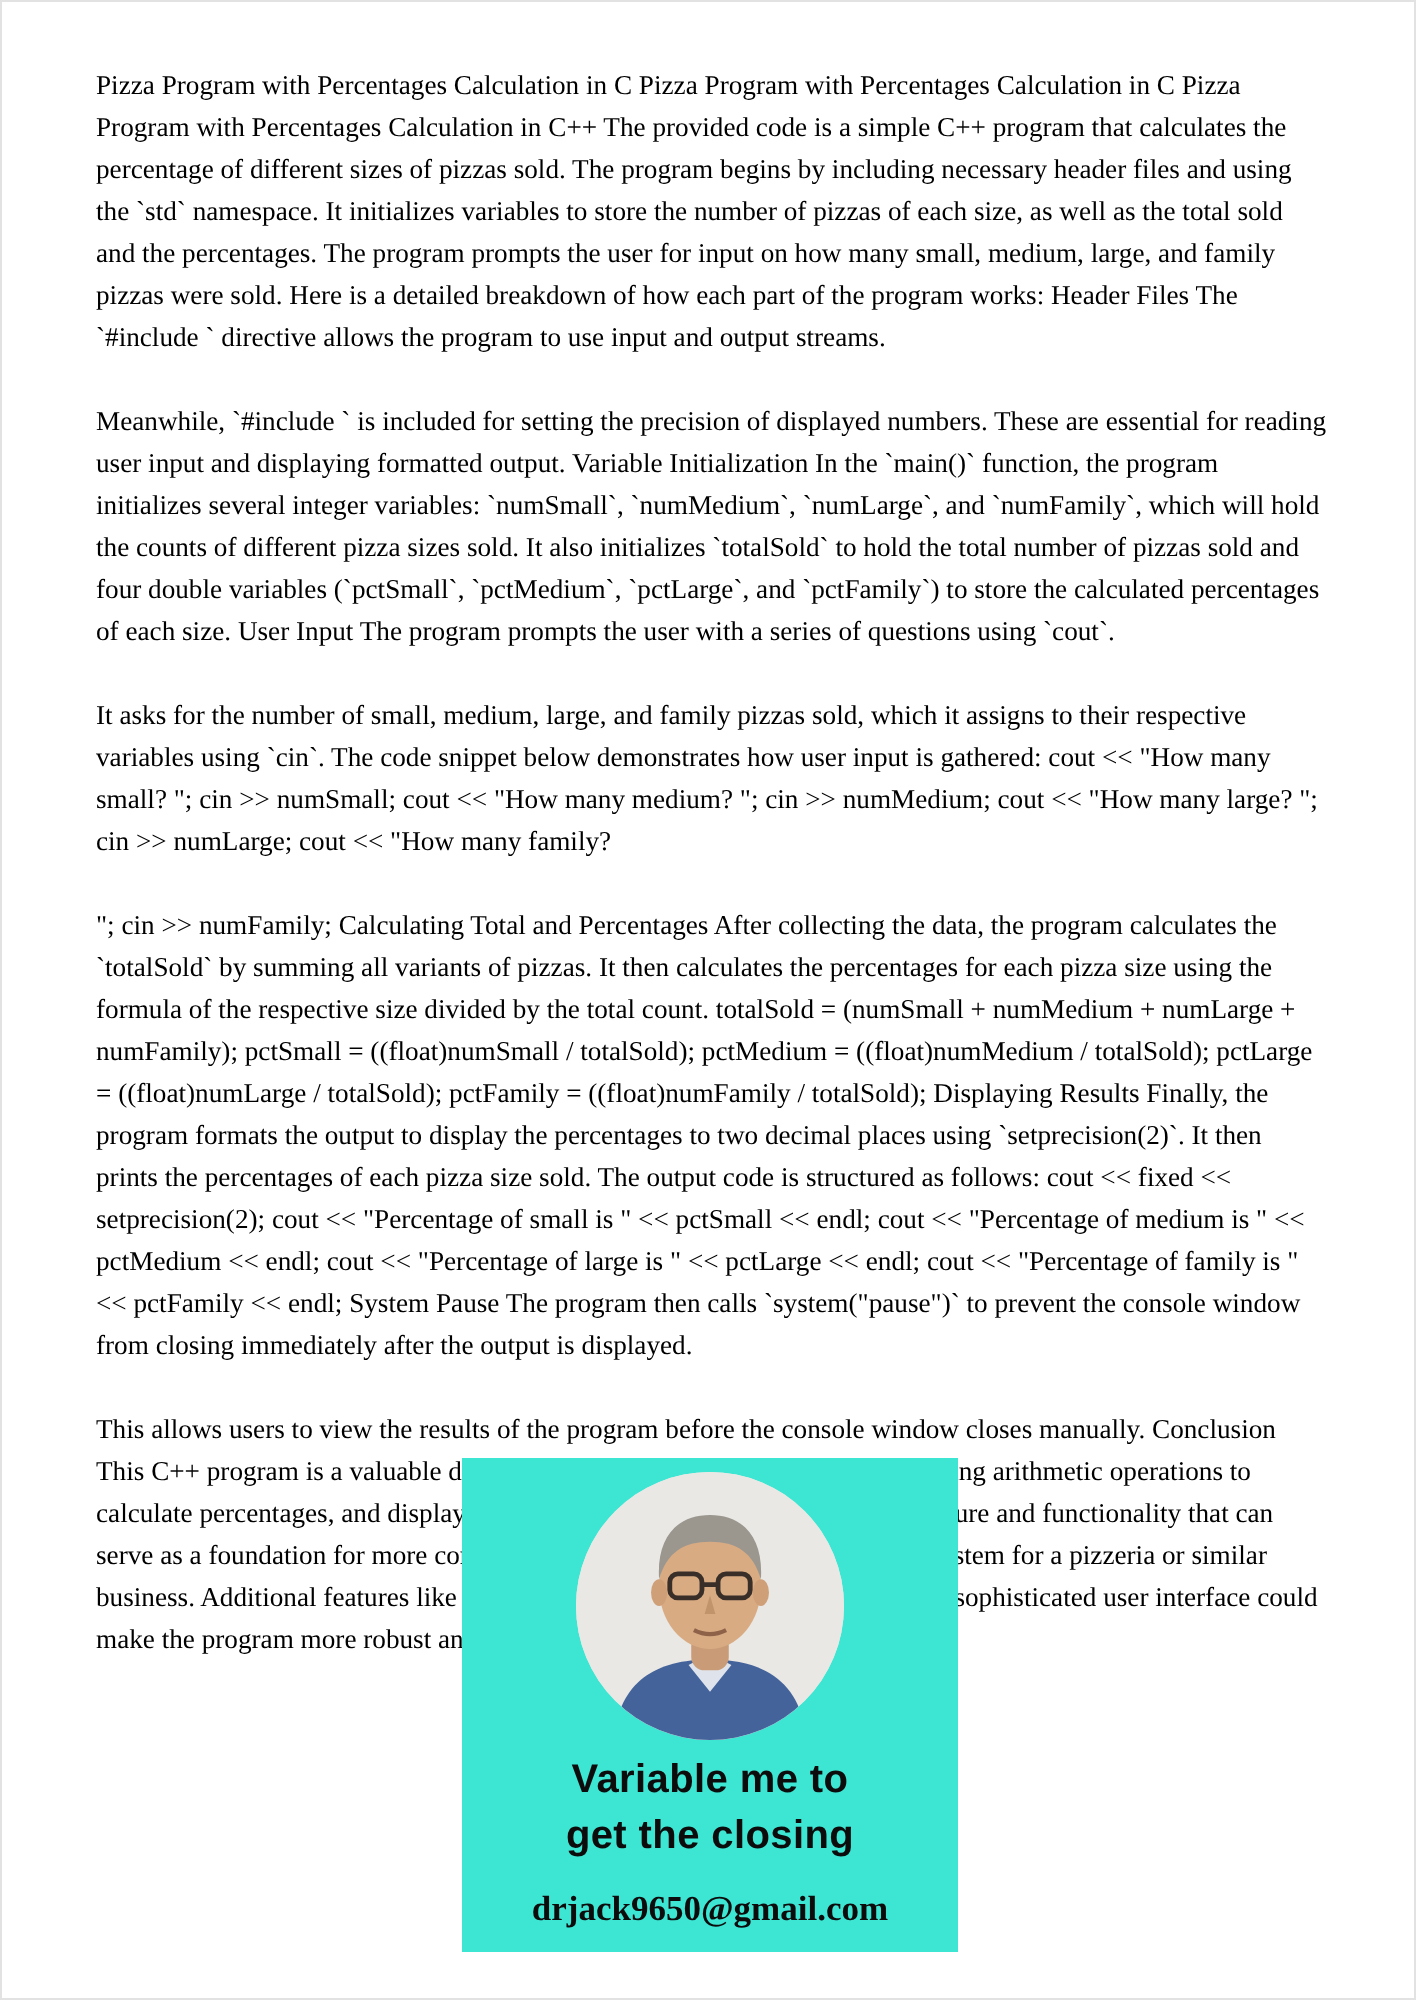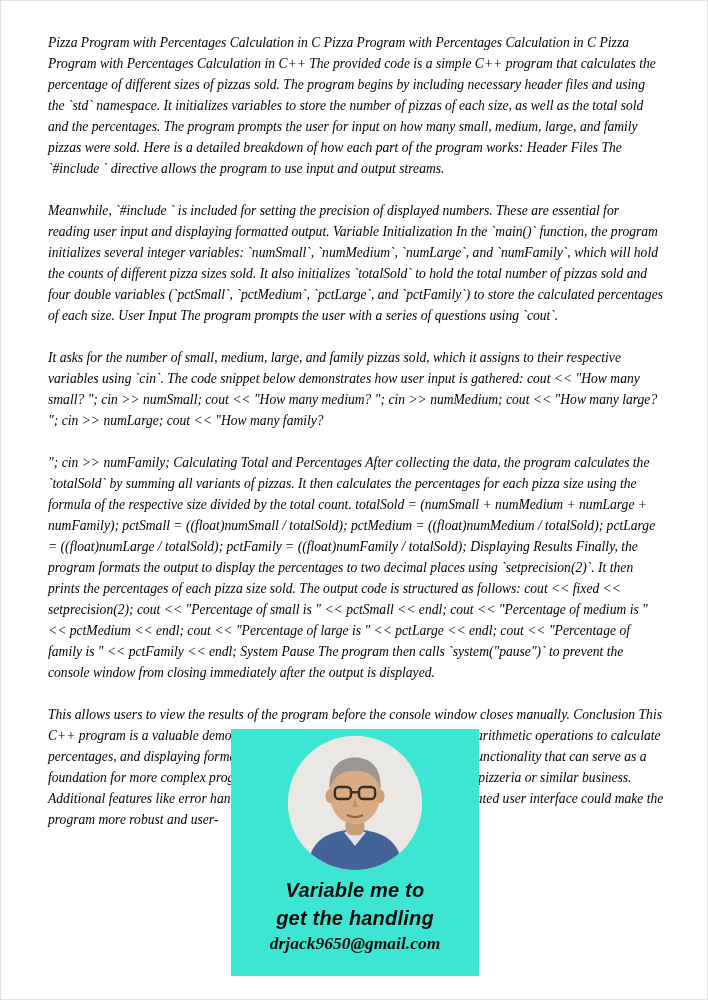--- a/index.html
+++ b/index.html
@@ -5,21 +5,20 @@
   html, body { margin: 0; padding: 0; background: #ffffff; }
   .canvas {
     position: relative;
     width: 708px;
     height: 1000px;
     background: #ffffff;
     border: 1px solid #e2e2e2;
     box-sizing: border-box;
     overflow: hidden;
     font-family: "Liberation Serif", serif;
-    font-style: italic;
   }
   .doc {
     position: absolute;
     left: 47px;
     top: 31px;
     width: 616px;
     color: #000000;
     font-size: 13.6px;
     line-height: 21px;
     text-align: left;
@@ -48,21 +47,21 @@
   .contact-line {
     font-family: "Liberation Sans", sans-serif;
     font-weight: 700;
     font-size: 20px;
     line-height: 28px;
     color: #0c0c0c;
     letter-spacing: 0.2px;
   }
   .contact-line.first { margin-top: 6px; }
   .contact-email {
-    margin-top: 1px;
+    margin-top: 12px;
     font-family: "Liberation Serif", serif;
     font-weight: 700;
     font-size: 17.5px;
     color: #0c0c0c;
   }
 </style>
 </head>
 <body>
 
 <div class="canvas">
@@ -97,17 +96,17 @@
         <rect x="35" y="38" width="12" height="9" rx="3" fill="none" stroke="#3a2f28" stroke-width="1.8"></rect>
         <rect x="53" y="38" width="12" height="9" rx="3" fill="none" stroke="#3a2f28" stroke-width="1.8"></rect>
         <line x1="47" y1="42" x2="53" y2="42" stroke="#3a2f28" stroke-width="1.8"></line>
 
         <path d="M50 46 L48 53 L52 53 Z" fill="#c2946c"></path>
 
         <path d="M44 59 Q50 62 56 59" stroke="#8d6248" stroke-width="1.6" fill="none"></path>
       </svg>
     </div>
     <div class="contact-line first">Variable me to</div>
-    <div class="contact-line">get the handling</div>
+    <div class="contact-line">get the closing</div>
     <div class="contact-email">drjack9650@gmail.com</div>
   </div>
 
 </div>
 
 </body></html>

